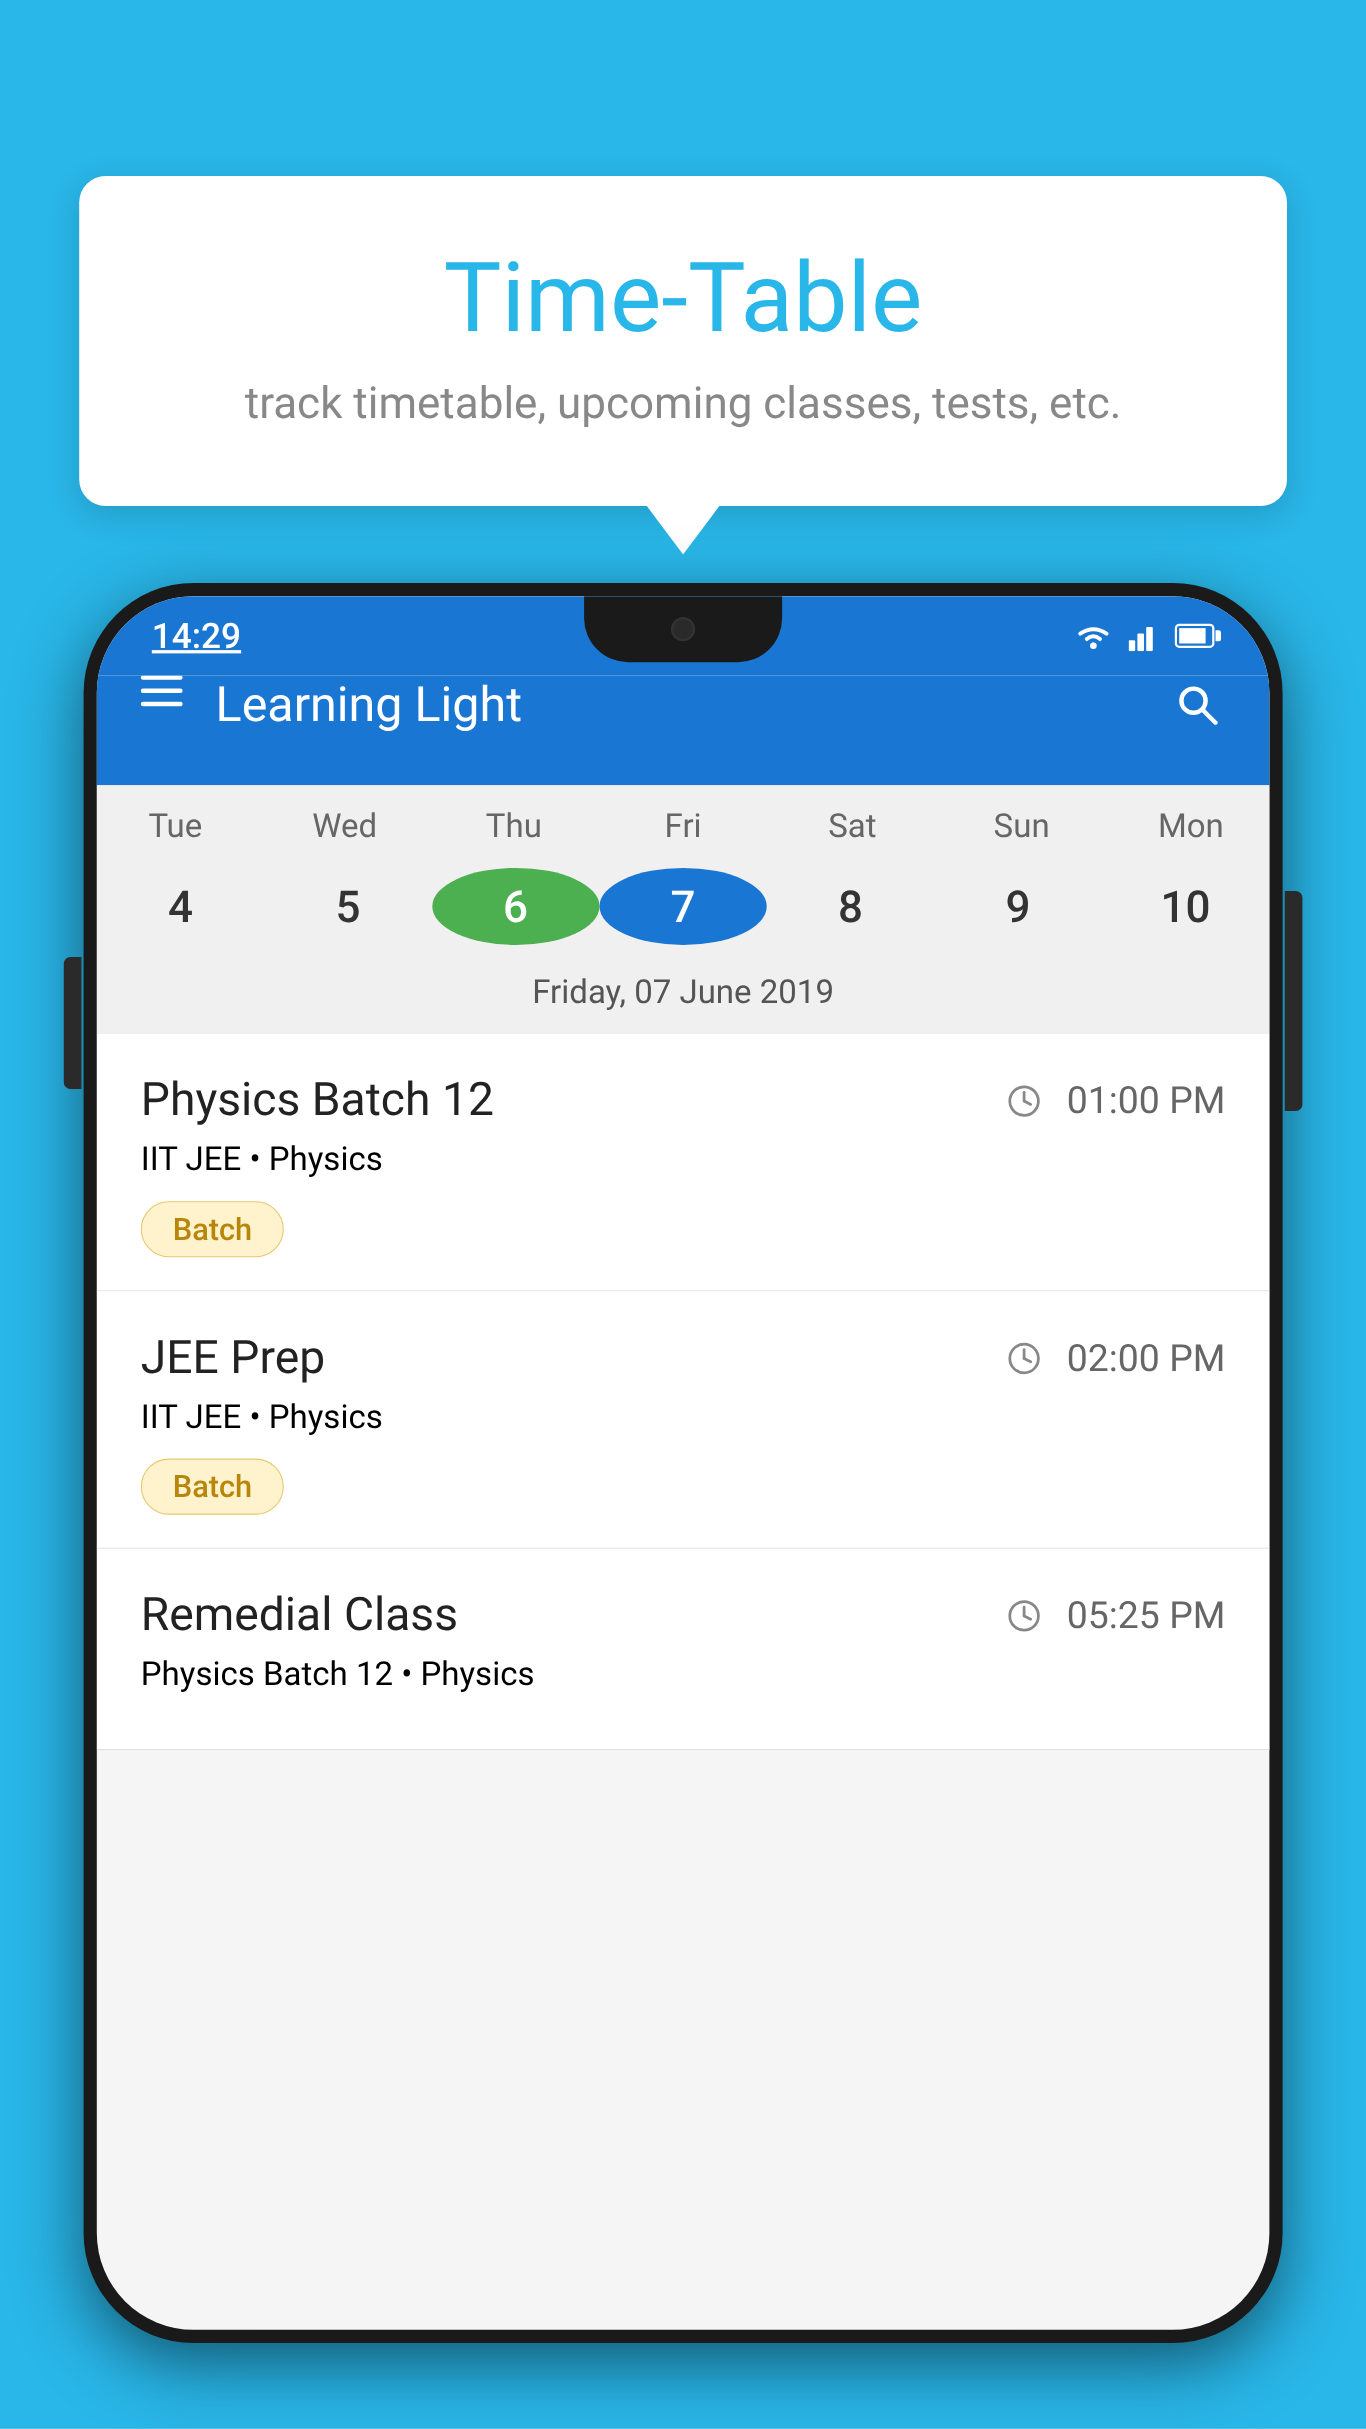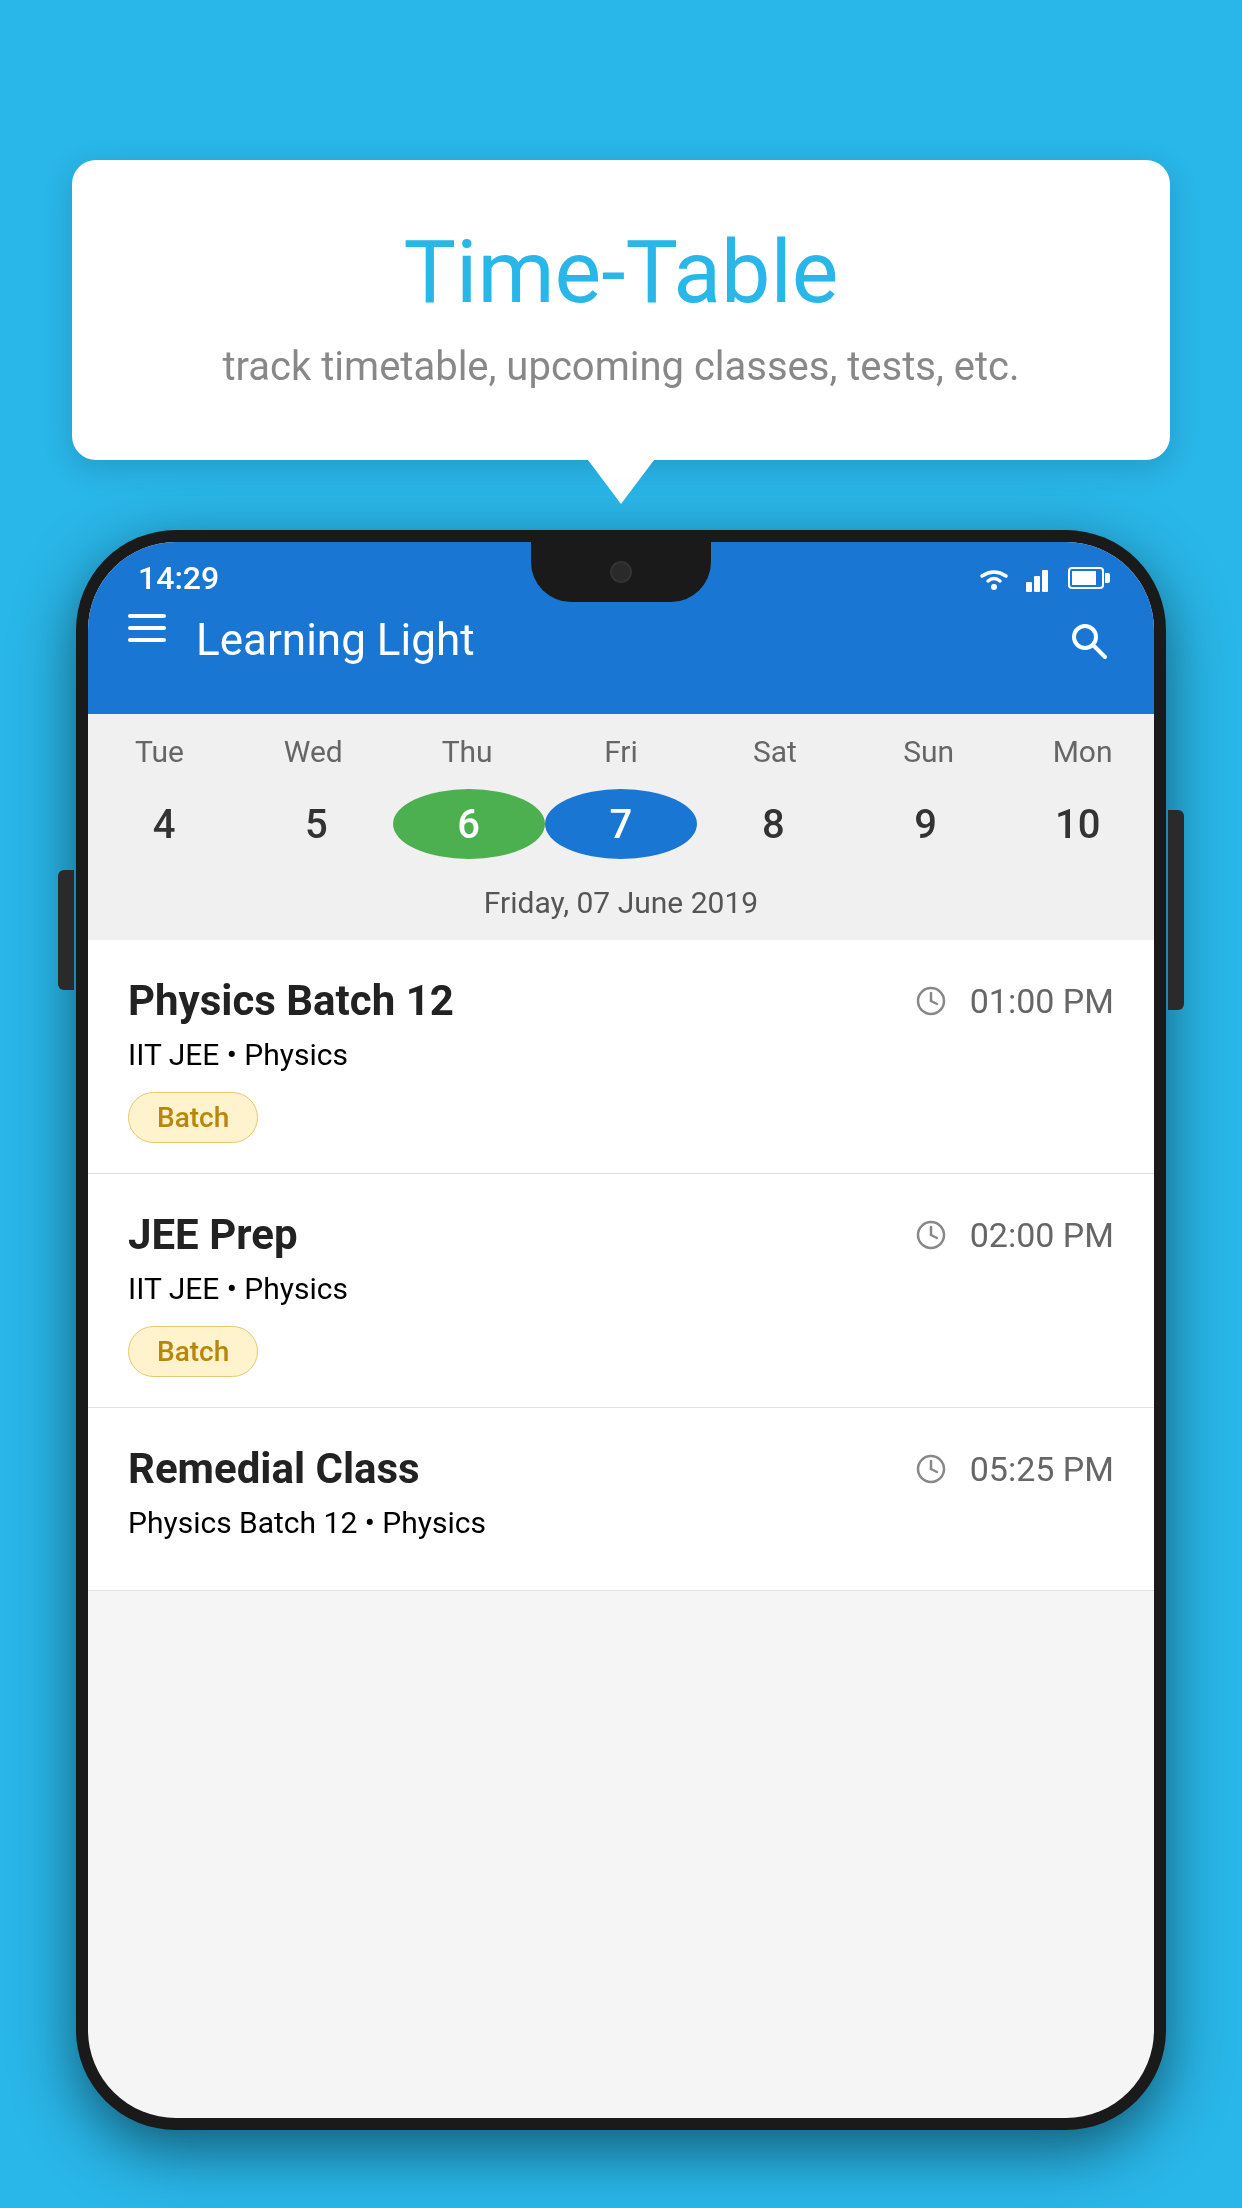--- a/index.html
+++ b/index.html
@@ -112,20 +112,21 @@
       display: flex;
       align-items: center;
       padding: 0 50px;
       position: relative;
     }
 
     .status-time {
       color: white;
       font-size: 32px;
       font-weight: 500;
+      text-decoration: underline;
     }
 
     .notch {
       position: absolute;
       top: 0;
       left: 50%;
       transform: translateX(-50%);
       width: 180px;
       height: 60px;
       background: #1a1a1a;
@@ -314,21 +315,21 @@
 
     .schedule-item-header {
       display: flex;
       align-items: center;
       justify-content: space-between;
       margin-bottom: 12px;
     }
 
     .schedule-name {
       font-size: 42px;
-      font-weight: 700;
+      font-weight: 400;
       color: #222;
     }
 
     .schedule-time {
       display: flex;
       align-items: center;
       gap: 24px;
       font-size: 34px;
       color: #666;
     }

